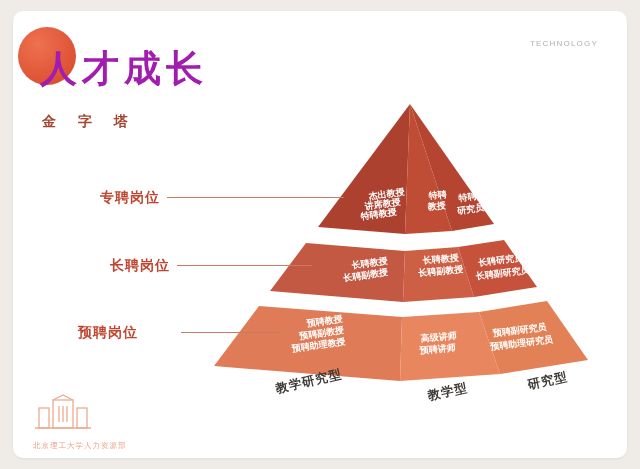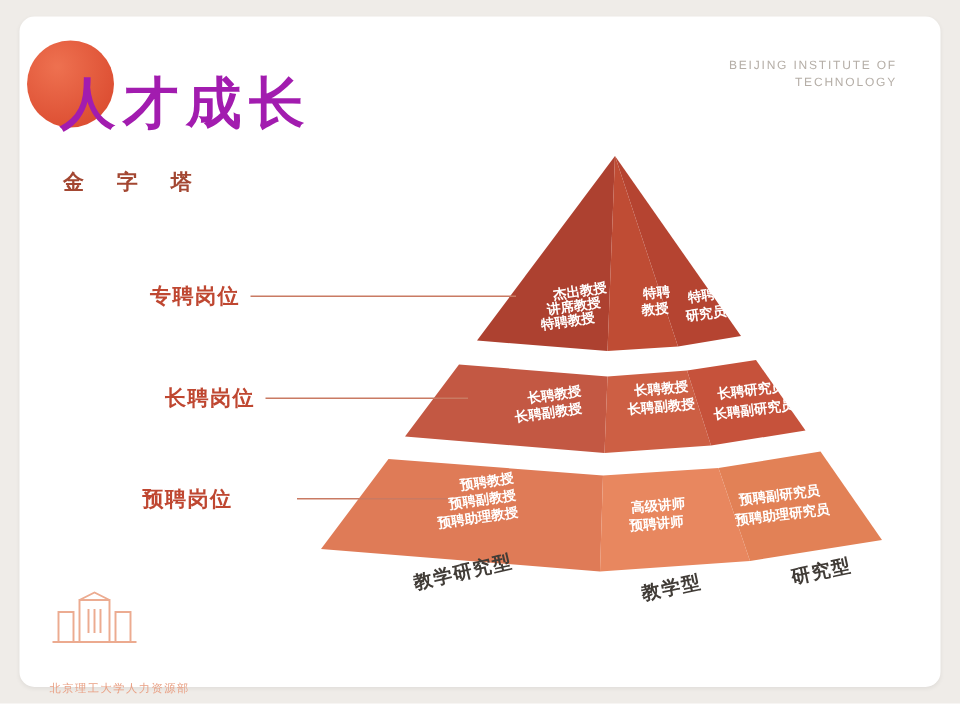--- a/index.html
+++ b/index.html
@@ -37,33 +37,32 @@
     font-size:9px;font-weight:bold;
   }
   .callout-row{position:absolute;display:flex;align-items:center;z-index:4;}
   .callout-label{font-size:14px;font-weight:bold;color:#bf4731;letter-spacing:1px;line-height:14px;white-space:nowrap;}
   .callout-line{height:1px;background:#c97a63;margin-left:7px;}
   .axis-label{
     position:absolute;z-index:4;font-size:12.5px;font-weight:bold;color:#413c37;
     letter-spacing:1px;white-space:nowrap;transform-origin:left center;
   }
   .footer-block{position:absolute;left:33px;top:394px;z-index:2;}
-  .footer-org{font-size:7.5px;color:#e9a185;letter-spacing:1px;margin-top:15px;}
+  .footer-org{font-size:7.5px;color:#e9a185;letter-spacing:1px;margin-top:3px;}
 </style>
 </head>
 <body>
 
 <div class="slide-card"></div>
 
 <div class="accent-circle"></div>
 <div class="page-title">人才成长</div>
 <div class="page-subtitle">金 字 塔</div>
 
 <div class="org-name">
-  <div>BEIJING INSTITUTE OF</div>
   <div>TECHNOLOGY</div>
 </div>
 
 <svg class="pyramid-svg" width="640" height="469" viewBox="0 0 640 469">
 
   <polygon points="410,104 318,227 405,234" fill="#ad4130"></polygon>
   <polygon points="410,104 405,234 452,231" fill="#bf4c34"></polygon>
   <polygon points="410,104 452,231 494,224" fill="#b54431"></polygon>
 
   <polygon points="306,243 405,251 403,302 270,291" fill="#c35843"></polygon>
@@ -99,21 +98,21 @@
 </svg>
 
 <div class="callout-row" style="left:100px;top:190px;">
   <span class="callout-label">专聘岗位</span>
   <span class="callout-line" style="width:177px;"></span>
 </div>
 <div class="callout-row" style="left:110px;top:258px;justify-content:center;">
   <span class="callout-label">长聘岗位</span>
   <span class="callout-line" style="width:135px;"></span>
 </div>
-<div class="callout-row" style="left:95px;top:325px;gap:36px;">
+<div class="callout-row" style="left:78px;top:325px;gap:36px;">
   <span class="callout-label">预聘岗位</span>
   <span class="callout-line" style="width:100px;"></span>
 </div>
 
 <div class="axis-label" style="left:276px;top:381px;transform:rotate(-13deg);">教学研究型</div>
 <div class="axis-label" style="left:428px;top:388px;transform:rotate(-12deg);">教学型</div>
 <div class="axis-label" style="left:528px;top:377px;transform:rotate(-12deg);">研究型</div>
 
 <div class="footer-block">
   <svg width="60" height="40" viewBox="0 0 60 40" fill="none" stroke="#ecab90" stroke-width="1.3">

